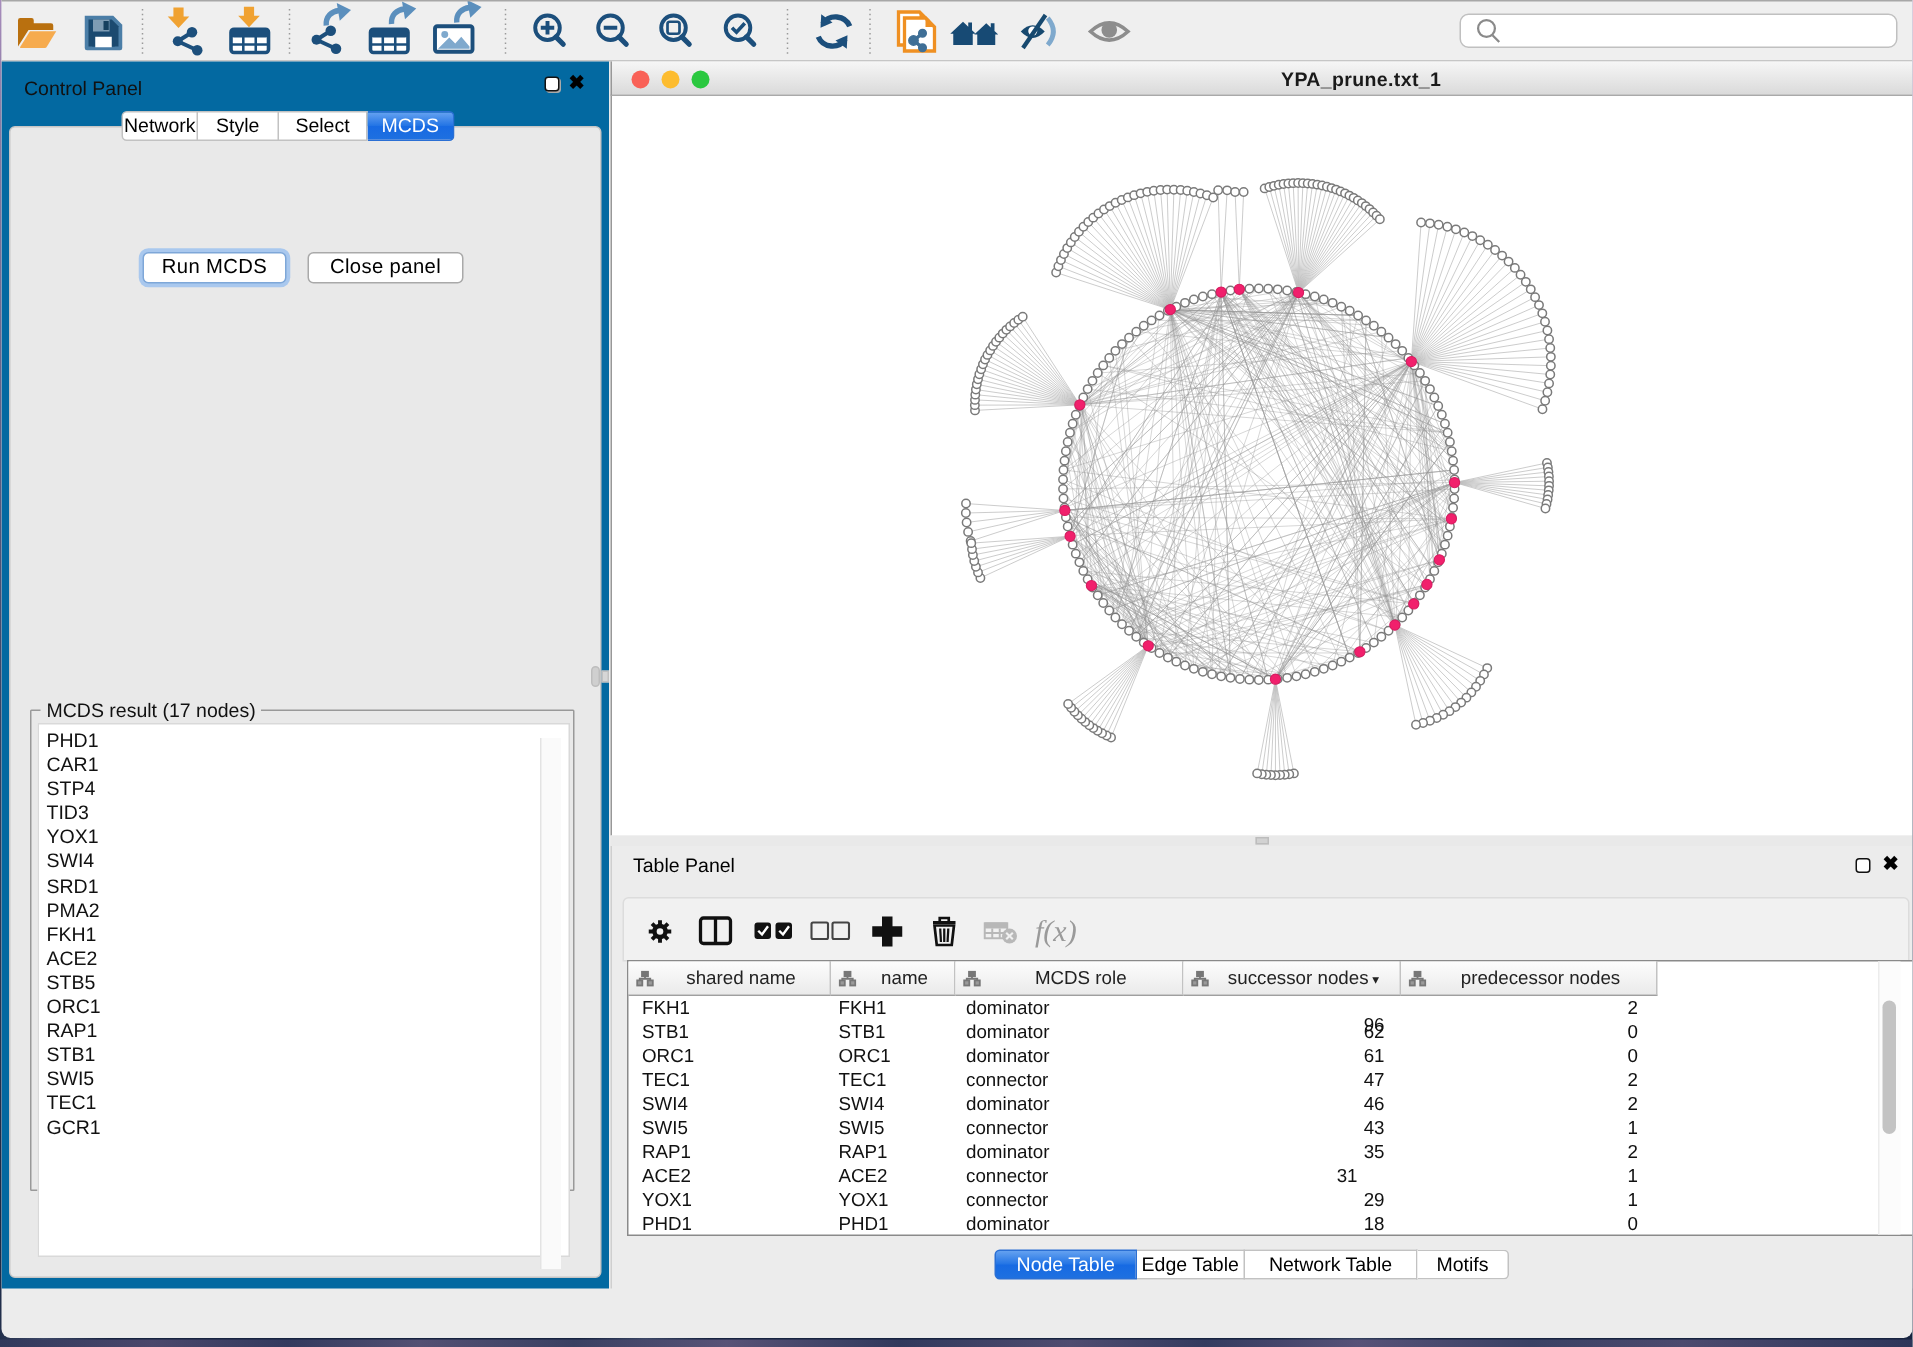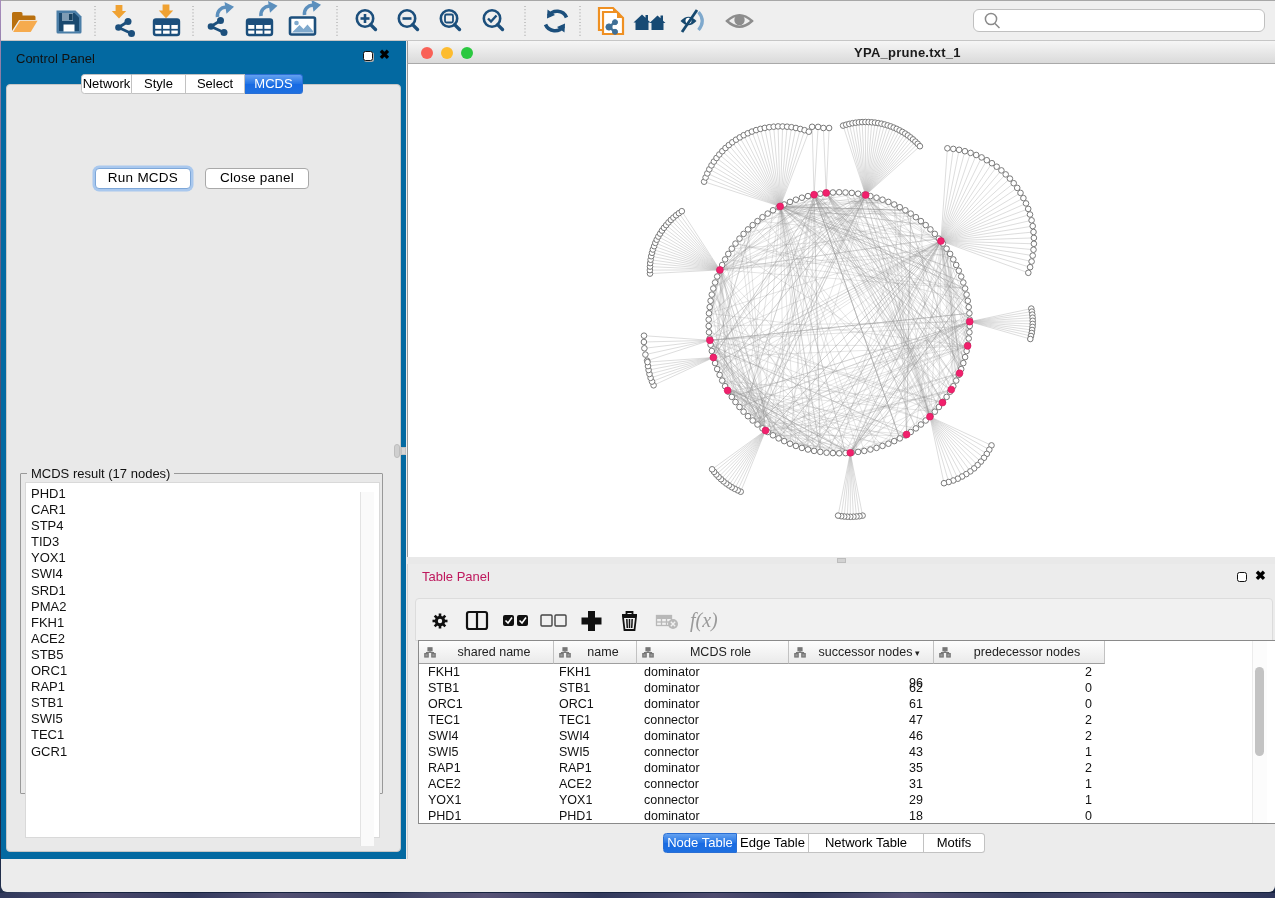--- a/index.html
+++ b/index.html
@@ -33,21 +33,21 @@
 #grp-list { position:absolute; left:4px; top:8px; width:355px; height:356px; background:#fff; border:1px solid #d9d9d9; font-size:13px; color:#111; padding:3px 0 0 5px; line-height:16.1px; }
 #grp-sb { position:absolute; right:5px; top:9px; width:14px; height:354px; background:#fafafa; border-left:1px solid #e3e3e3; }
 
 #net-title { position:absolute; left:406px; top:41px; width:868px; height:23px; background:linear-gradient(180deg,#f6f6f6,#dadada); border-bottom:1px solid #a9a9a9; border-left:1px solid #989898; }
 .tl { position:absolute; top:6px; width:12px; height:12px; border-radius:50%; }
 #net-name { position:absolute; left:446px; top:4px; font-size:13px; letter-spacing:0.25px; font-weight:bold; color:#1a1a1a; }
 #canvas { position:absolute; left:406px; top:64px; width:868px; height:493px; background:#fff; border-left:1px solid #989898; overflow:hidden; }
 #hsplit { position:absolute; left:406px; top:557px; width:868px; height:7px; background:#e9e9e9; }
 
 #tp { position:absolute; left:406px; top:564px; width:868px; height:295px; background:#ececec; border-left:1px solid #cfcfcf; }
-#tp-title { position:absolute; left:14px; top:5px; font-size:13px; color:#be185d; }
+#tp-title { position:absolute; left:14px; top:5px; font-size:13px; color:#000000; }
 #tp-min { position:absolute; left:829px; top:8px; width:10px; height:10px; border:1.5px solid #111; border-radius:2.5px; background:#fff; }
 #tp-close { position:absolute; left:847px; top:4px; font-size:13px; font-weight:bold; color:#000; }
 #tp-toolbar { position:absolute; left:7px; top:34px; width:858px; height:43px; background:#f1f1f1; border:1px solid #dcdcdc; border-radius:4px 4px 0 0; }
 #tbl { position:absolute; left:10px; top:76px; width:1010px; height:184px; background:#fff; border:1px solid #8a8a8a; }
 #thead { position:absolute; left:0; top:0; height:23px; display:flex; }
 .th { height:23px; background:linear-gradient(180deg,#fdfdfd,#eaeaea); border-right:1px solid #c2c2c2; border-bottom:1px solid #9f9f9f; font-size:12.5px; color:#222; position:relative; }
 .th .lbl { position:absolute; left:18px; right:2px; top:4px; text-align:center; white-space:nowrap; }
 .trow { position:absolute; font-size:12.5px; color:#111; height:16px; white-space:nowrap; }
 .num { position:absolute; font-size:12.5px; color:#111; text-align:right; }
 #vsb-thumb { position:absolute; left:836px; top:26px; width:9px; height:89px; background:#c3c3c3; border-radius:4.5px; }
@@ -1246,34 +1246,34 @@
         <div class="num" style="left:398px;top:104px;width:106px">43</div>
         <div class="num" style="left:558px;top:104px;width:115px">1</div>
         <div class="trow" style="left:9px;top:120px">RAP1</div>
         <div class="trow" style="left:140px;top:120px">RAP1</div>
         <div class="trow" style="left:225px;top:120px">dominator</div>
         <div class="num" style="left:398px;top:120px;width:106px">35</div>
         <div class="num" style="left:558px;top:120px;width:115px">2</div>
         <div class="trow" style="left:9px;top:136px">ACE2</div>
         <div class="trow" style="left:140px;top:136px">ACE2</div>
         <div class="trow" style="left:225px;top:136px">connector</div>
-        <div class="num" style="left:398px;top:136px;width:106px">31</div>
+        <div class="num" style="left:380px;top:136px;width:106px">31</div>
         <div class="num" style="left:558px;top:136px;width:115px">1</div>
         <div class="trow" style="left:9px;top:152px">YOX1</div>
         <div class="trow" style="left:140px;top:152px">YOX1</div>
         <div class="trow" style="left:225px;top:152px">connector</div>
         <div class="num" style="left:398px;top:152px;width:106px">29</div>
         <div class="num" style="left:558px;top:152px;width:115px">1</div>
         <div class="trow" style="left:9px;top:168px">PHD1</div>
         <div class="trow" style="left:140px;top:168px">PHD1</div>
         <div class="trow" style="left:225px;top:168px">dominator</div>
         <div class="num" style="left:398px;top:168px;width:106px">18</div>
         <div class="num" style="left:558px;top:168px;width:115px">0</div>
         <div style="position:absolute;left:833px;top:0;width:15px;height:182px;background:#fcfcfc;border-left:1px solid #ececec"></div>
         <div id="vsb-thumb"></div>
       </div>
    <div id="btabs">
-     <div class="tab first sel" style="width:74px">Node Table</div>
+     <div class="tab first sel" style="width:95px">Node Table</div>
         <div class="tab" style="width:72px">Edge Table</div>
         <div class="tab" style="width:115px">Network Table</div>
         <div class="tab last" style="width:61px">Motifs</div>
    </div>
  </div>
 </div>
 </body></html>

